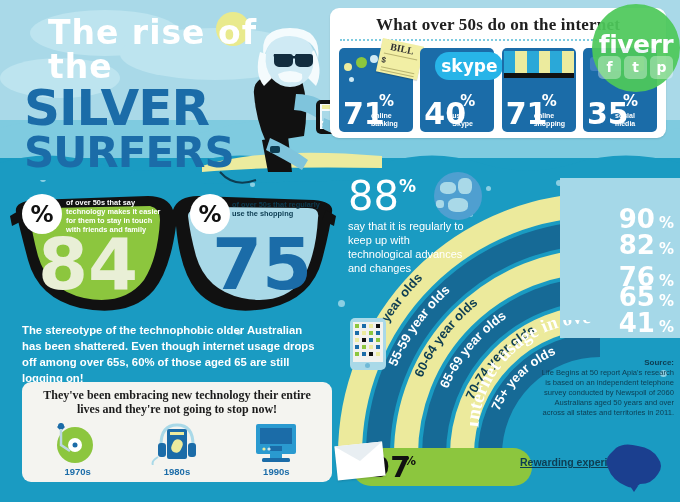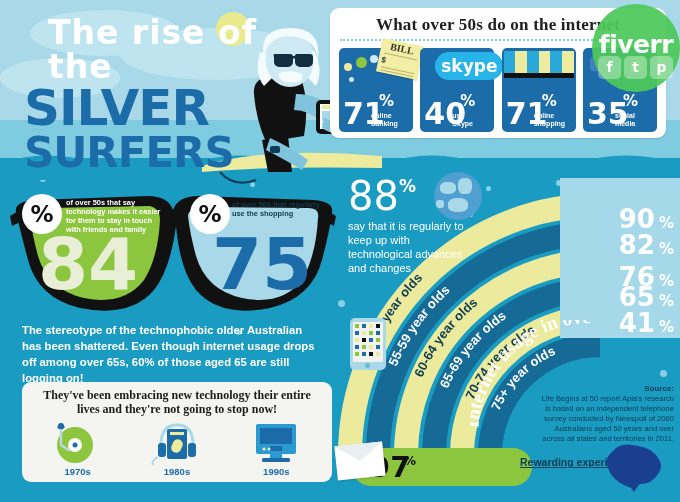--- a/index.html
+++ b/index.html
@@ -108,21 +108,21 @@
   .arcwrap{position:absolute;left:330px;top:170px;width:350px;height:290px;z-index:5;}
   .pctpanel{position:absolute;left:560px;top:178px;width:120px;height:160px;background:#a5d8e8;z-index:6;}
   .pctrow{position:absolute;right:6px;color:#fff;font-family:"DejaVu Sans",sans-serif;
           font-weight:bold;font-size:26px;line-height:26px;z-index:8;}
   .pctrow u{text-decoration:none;font-size:15px;margin-left:4px;}
 
   .arctitle{position:absolute;left:470px;top:320px;width:220px;height:120px;z-index:8;}
 
   
   .source{position:absolute;left:540px;top:358px;width:134px;color:#0d3d52;font-size:7.6px;
-          line-height:10px;text-align:right;z-index:8;margin-top:26px;}
+          line-height:10px;text-align:right;z-index:8;}
   .source b{font-size:8px;}
 
   
   .b97{position:absolute;left:352px;top:448px;width:180px;height:38px;background:#8cc63e;
        border-radius:19px;z-index:8;}
   .n97{position:absolute;left:18px;top:4px;color:#111;font-family:"DejaVu Sans",sans-serif;
        font-weight:bold;font-size:29px;line-height:30px;}
   .n97s{position:absolute;left:52px;top:6px;color:#111;font-family:"DejaVu Sans",sans-serif;
         font-weight:bold;font-size:12px;}
   .t97{position:absolute;left:68px;top:8px;color:#fff;font-size:9.5px;line-height:11px;font-weight:bold;}

